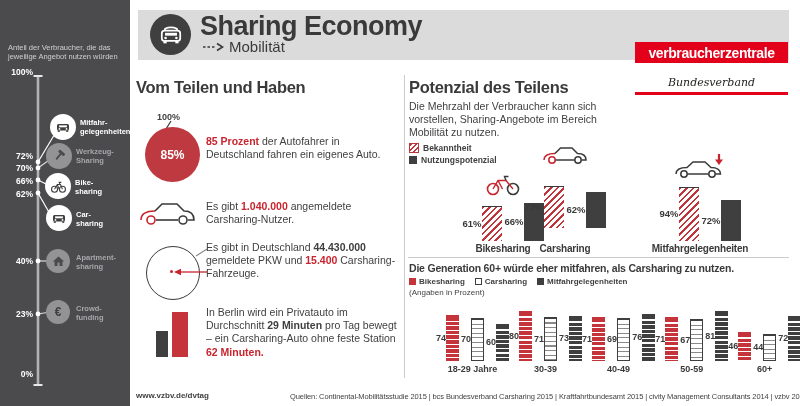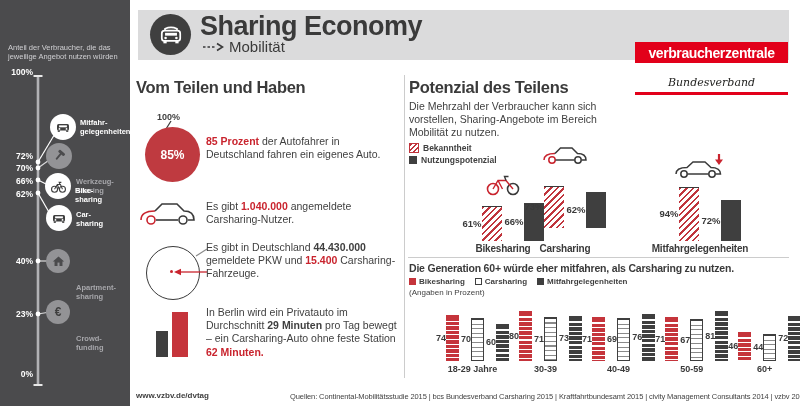--- a/index.html
+++ b/index.html
@@ -9,21 +9,21 @@
   
   .sidebar{left:0;top:0;width:130px;height:406px;background:#4b4b4d;}
   .sb-title{left:8px;top:13px;width:118px;font-size:11.5px;font-weight:bold;color:#fff;line-height:13px;letter-spacing:-.2px;}
   .sb-sub{left:8px;top:43px;width:118px;font-size:7.5px;color:#cfcfd2;line-height:9px;}
   .sb-pct{width:33px;text-align:right;font-size:8.5px;font-weight:bold;color:#fff;}
   .sb-circle{border-radius:50%;display:flex;align-items:center;justify-content:center;}
   .sb-circle.white{background:#fff;}
   .sb-circle.gray{background:#939396;}
   .sb-label{left-padding:0;font-size:7.5px;font-weight:bold;line-height:9px;}
   .sb-label.on{color:#fff;}
-  .sb-label.off{color:#a7a7ab;margin-top:30px;}
+  .sb-label.off{color:#a7a7ab;}
   .euro-glyph{font-size:12px;font-weight:bold;color:#3f3f3f;line-height:1;}
   
   .band{left:138px;top:10px;width:651px;height:50px;background:#dbdbdc;}
   .hdr-circle{left:150px;top:14px;width:41px;height:41px;border-radius:50%;background:#3f3f3f;display:flex;align-items:center;justify-content:center;}
   .hdr-title{left:200px;top:13px;font-size:27px;font-weight:bold;color:#3a3a3a;letter-spacing:-.5px;line-height:27px;}
   .hdr-sub{left:202px;top:38px;display:flex;align-items:center;gap:5px;font-size:15px;color:#3a3a3a;}
   .logo{left:635px;top:42px;width:153px;}
   .logo-box{background:#e2001a;height:21px;display:flex;align-items:center;justify-content:center;}
   .logo-box span{color:#fff;font-weight:bold;font-size:14px;letter-spacing:-.4px;}
   .logo-script{font-family:"DejaVu Serif",serif;font-style:italic;font-weight:normal;font-size:11px;color:#1d1d1b;text-align:center;margin-top:13px;}
@@ -158,21 +158,21 @@
     </div>
 
     <div class="abs sb-label on" style="left:80px;top:118px;">
       <div>Mitfahr-</div>
         <div>gelegenheiten</div>
     </div>
     <div class="abs sb-label off" style="left:76px;top:147px;">
       <div>Werkzeug-</div>
         <div>Sharing</div>
     </div>
-    <div class="abs sb-label on" style="left:75px;top:178px;margin-top:8px;">
+    <div class="abs sb-label on" style="left:75px;top:178px;">
       <div>Bike-</div>
         <div>sharing</div>
     </div>
     <div class="abs sb-label on" style="left:76px;top:210px;">
       <div>Car-</div>
         <div>sharing</div>
     </div>
     <div class="abs sb-label off" style="left:76px;top:253px;">
       <div>Apartment-</div>
         <div>sharing</div>

